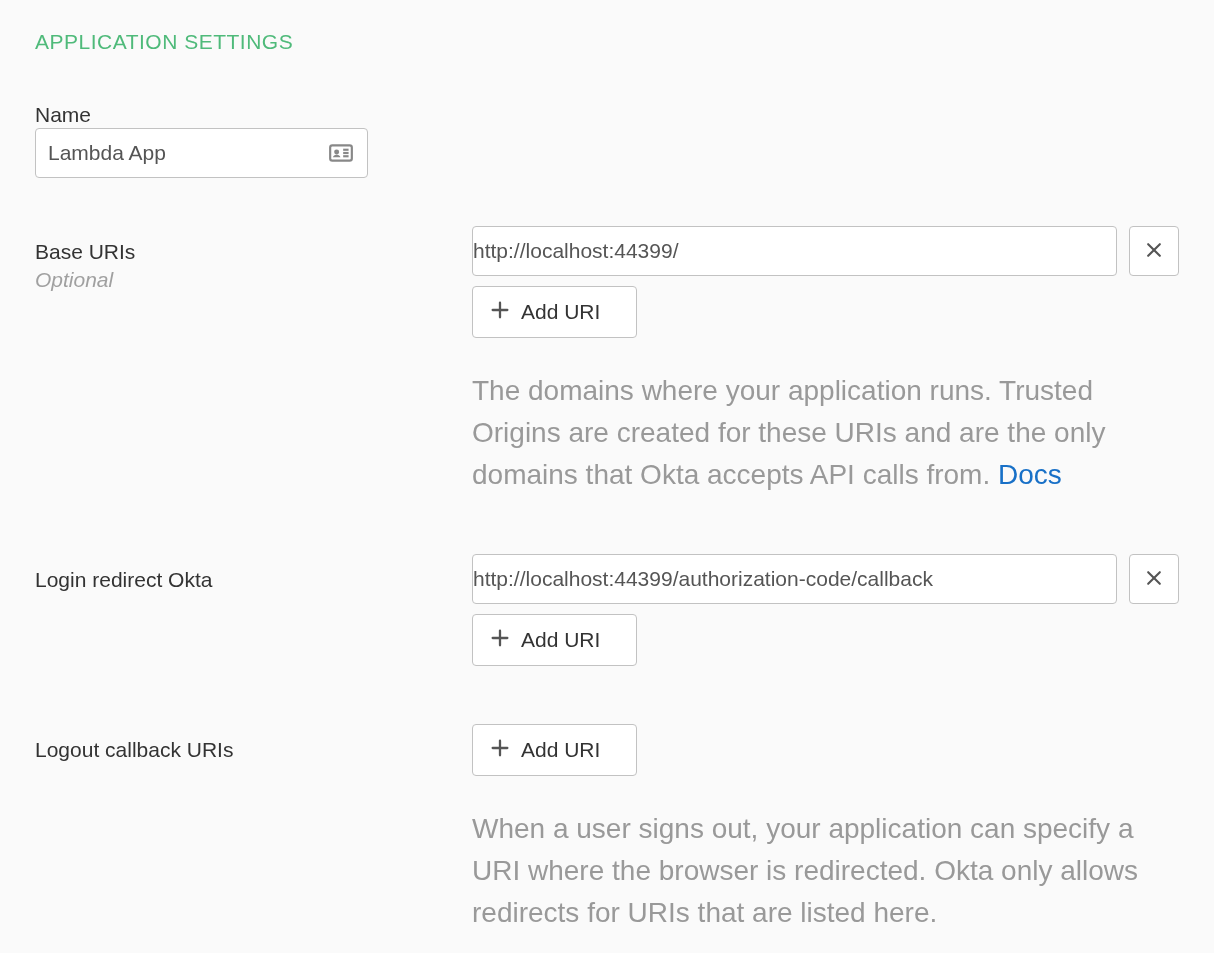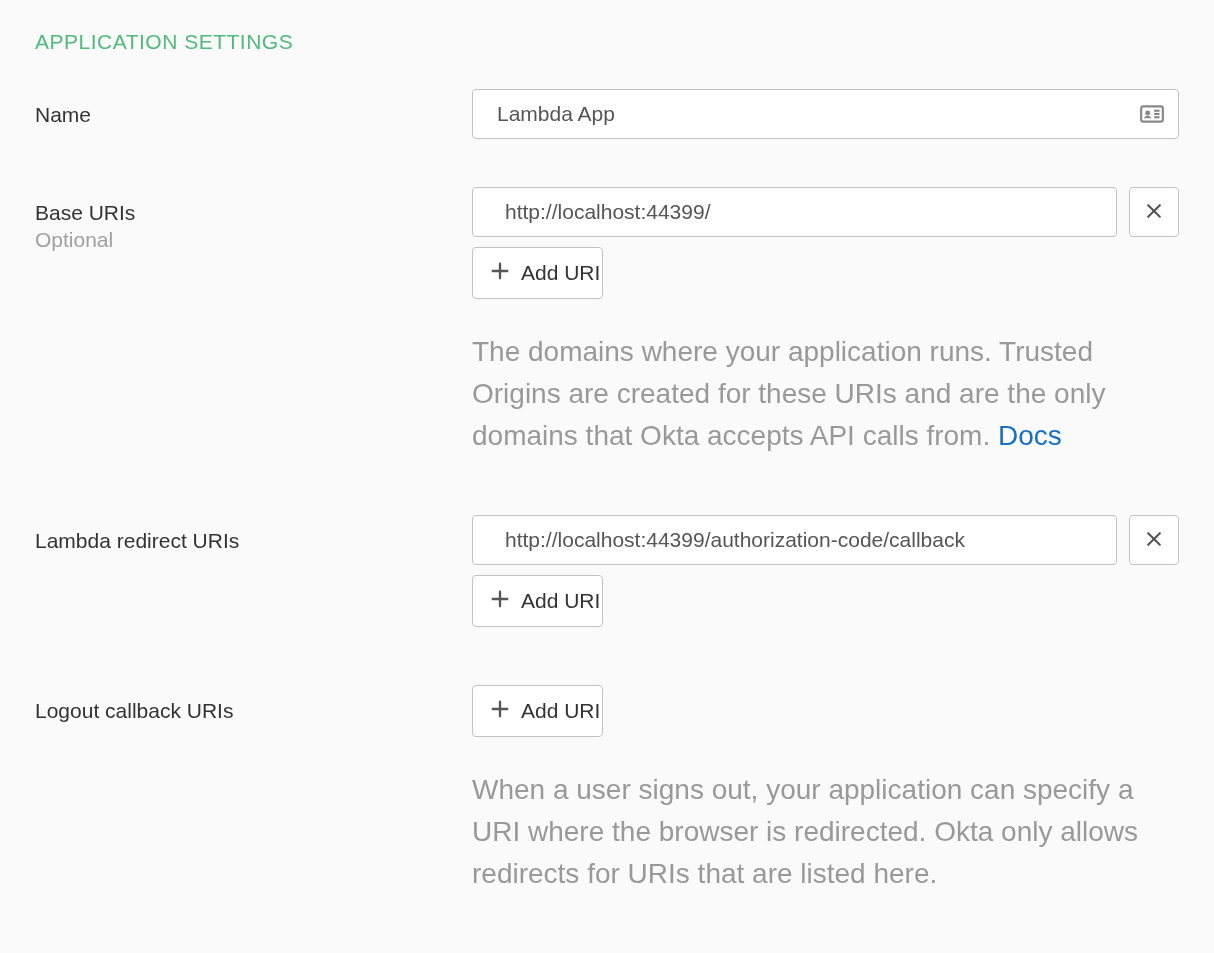--- a/index.html
+++ b/index.html
@@ -21,20 +21,21 @@
       letter-spacing: 0.5px;
       margin-bottom: 35px;
     }
     .form-row {
       display: flex;
       margin-bottom: 58px;
       align-items: flex-start;
     }
     .form-row.narrow-gap {
       margin-bottom: 48px;
+      flex-direction: column;
     }
     .label-col {
       width: 437px;
       flex-shrink: 0;
       padding-top: 12px;
     }
     .field-col {
       flex: 1;
       max-width: 714px;
     }
@@ -42,25 +43,26 @@
       font-size: 21px;
       color: #333;
       font-weight: 400;
       line-height: 1.3;
     }
     .field-sublabel {
       font-size: 21px;
       color: #a0a0a0;
       font-weight: 400;
       margin-top: 2px;
+      font-style: italic;
     }
     .text-input {
       width: 100%;
       height: 50px;
-      padding: 0 48px 0 24px;
+      padding: 0 48px 0 12px;
       font-size: 21px;
       color: #555;
       background: #fff;
       border: 1px solid #c2c2c2;
       border-radius: 4px;
       font-family: inherit;
     }
     .input-wrapper {
       position: relative;
     }
@@ -74,21 +76,21 @@
       height: 26px;
     }
     .uri-row {
       display: flex;
       gap: 12px;
       margin-bottom: 10px;
     }
     .uri-input {
       flex: 1;
       height: 50px;
-      padding: 0 32px;
+      padding: 0 0;
       font-size: 21px;
       color: #555;
       background: #fff;
       border: 1px solid #c2c2c2;
       border-radius: 4px;
       font-family: inherit;
     }
     .remove-btn {
       width: 50px;
       height: 50px;
@@ -104,21 +106,21 @@
     .remove-btn svg {
       width: 20px;
       height: 20px;
       stroke: #555;
     }
     .add-btn {
       display: inline-flex;
       align-items: center;
       gap: 10px;
       height: 52px;
-      padding: 0 2px 0 16px;
+      padding: 0 36px 0 16px;
       background: #fff;
       border: 1px solid #c2c2c2;
       border-radius: 4px;
       font-size: 21px;
       color: #333;
       cursor: pointer;
       font-family: inherit;
     }
     .add-btn svg {
       width: 22px;
@@ -190,21 +192,21 @@
       <span>Add URI</span>
     </button>
     <p class="help-text">
       <span>The domains where your application runs. Trusted Origins are created for these URIs and are the only domains that Okta accepts API calls from. </span><a class="docs-link">Docs</a>
     </p>
   </div>
 </div>
 
 <div class="form-row">
   <div class="label-col">
-    <div class="field-label">Lambda redirect URIs</div>
+    <div class="field-label">Login redirect Okta</div>
   </div>
   <div class="field-col">
     <div class="uri-row">
       <input type="text" class="uri-input" value="http://localhost:44399/authorization-code/callback" style="">
       <button class="remove-btn">
         <span>
           <svg viewBox="0 0 24 24" fill="none" stroke-width="2.5" stroke-linecap="round">
               <line x1="5" y1="5" x2="19" y2="19"></line>
               <line x1="19" y1="5" x2="5" y2="19"></line>
             </svg>

